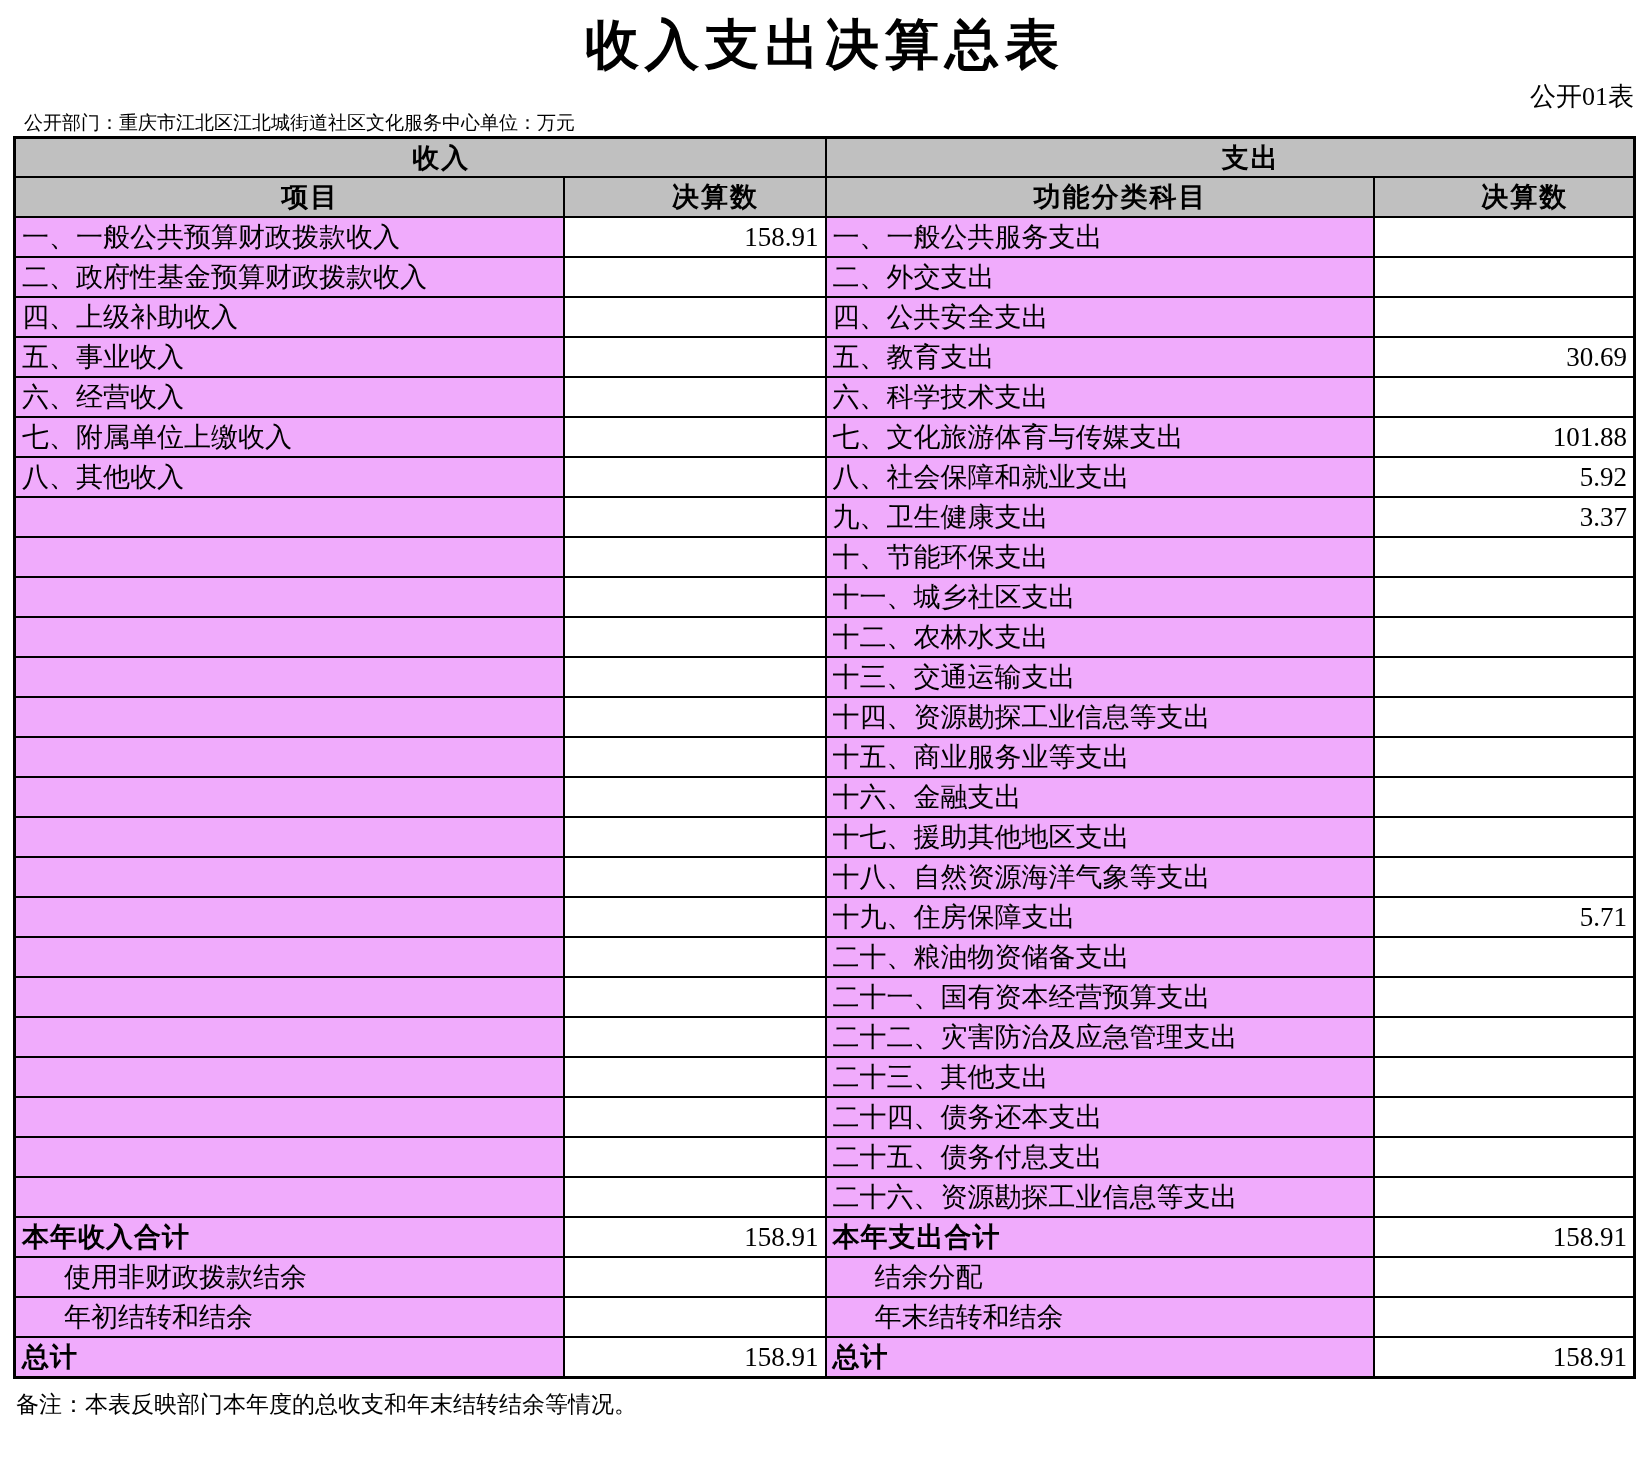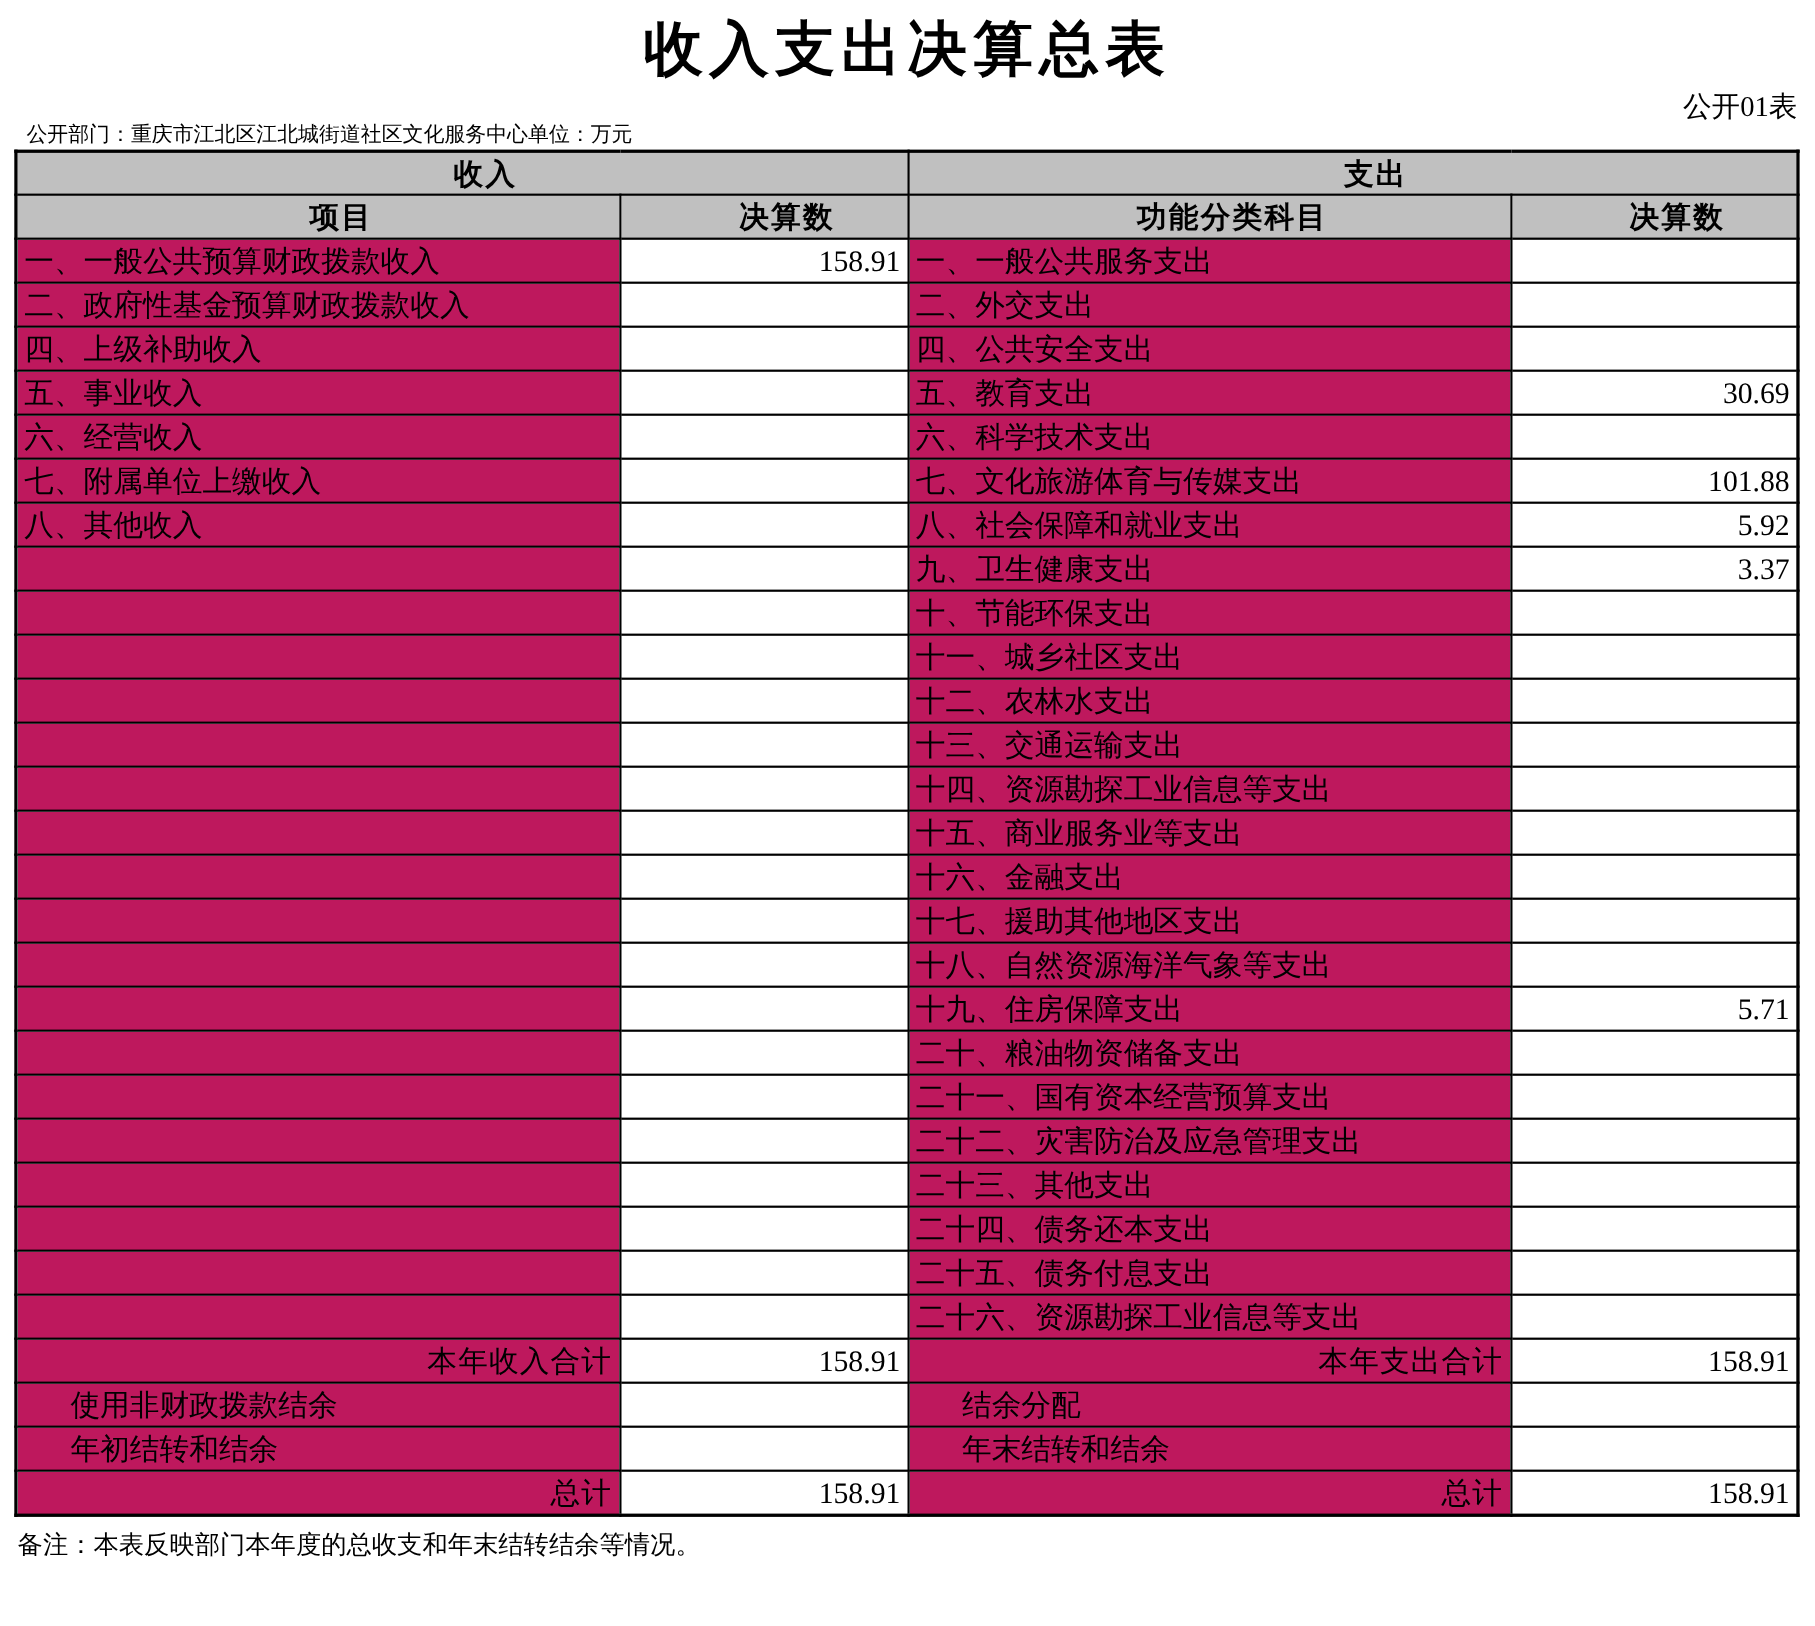--- a/index.html
+++ b/index.html
@@ -58,31 +58,31 @@
     padding: 0 6px;
   }
   table.main th {
     background: #c0c0c0;
     font-weight: bold;
     text-align: center;
     letter-spacing: 2px;
     padding-left: 48px;
   }
   td.label {
-    background: #be185d;
+    background: #f0abfc;
     text-align: left;
   }
   td.value {
     background: #ffffff;
     text-align: right;
     padding-right: 9px;
   }
   td.label.total {
-    text-align: right;
-    font-weight: normal;
+    text-align: left;
+    font-weight: bold;
     letter-spacing: 1px;
   }
   td.label.indent {
     padding-left: 48px;
   }
   .note {
     font-size: 23px;
     padding: 10px 0 0 16px;
   }
 </style>

